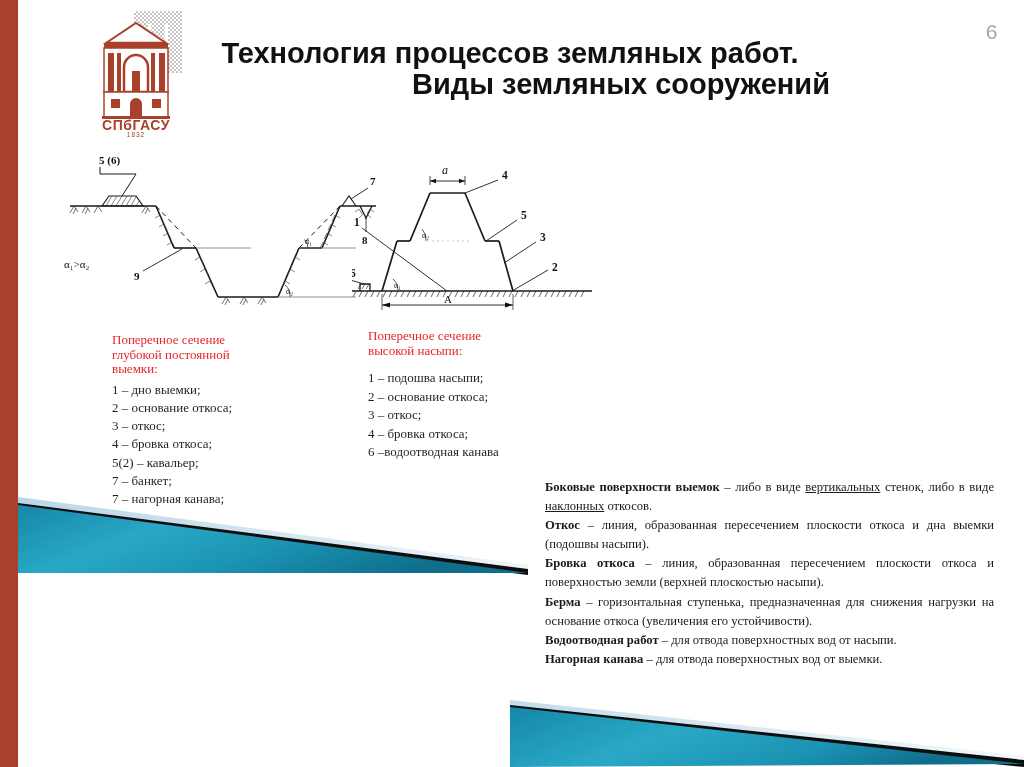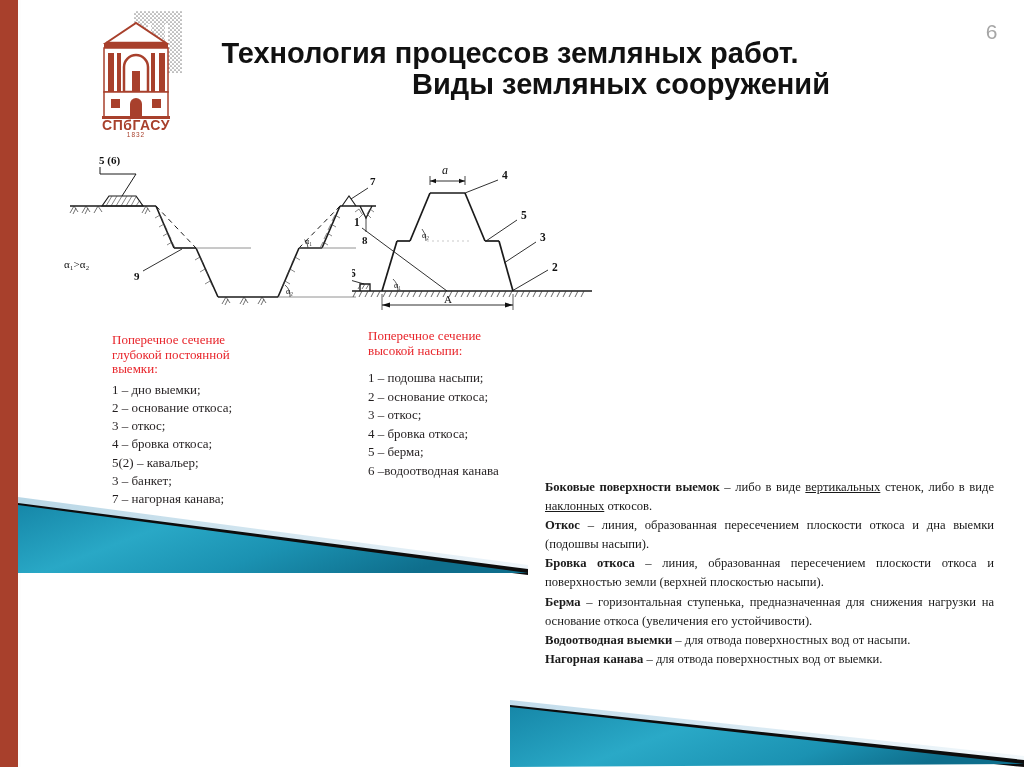--- a/index.html
+++ b/index.html
@@ -389,51 +389,50 @@
       <div>Поперечное сечение</div>
       <div>глубокой постоянной</div>
       <div>выемки:</div>
     </div>
     <ul>
       <li>1 – дно выемки;</li>
       <li>2 – основание откоса;</li>
       <li>3 – откос;</li>
       <li>4 – бровка откоса;</li>
       <li>5(2) – кавальер;</li>
-      <li>3 – банкет;</li>
+      <li>7 – банкет;</li>
       <li>7 – нагорная канава;</li>
       <li>9 - берма</li>
     </ul>
   </div>
 
   <div class="legend legend-right">
     <div class="legend-head">
       <div>Поперечное сечение</div>
       <div>высокой насыпи:</div>
     </div>
     <ul>
       <li>1 – подошва насыпи;</li>
       <li>2 – основание откоса;</li>
       <li>3 – откос;</li>
       <li>4 – бровка откоса;</li>
-      <li>5 – берма;</li>
       <li>6 –водоотводная канава</li>
     </ul>
   </div>
 
   <div class="definitions">
     <p><b>Боковые поверхности выемок</b><span> – </span><span>либо в виде </span><u>вертикальных</u><span> стенок, либо в виде </span><u>наклонных</u><span> откосов.</span></p>
 
     <p><b>Откос</b><span> – </span><span>линия, образованная пересечением плоскости откоса и дна выемки (подошвы насыпи).</span></p>
 
     <p><b>Бровка откоса</b><span> – </span><span>линия, образованная пересечением плоскости откоса и поверхностью земли (верхней плоскостью насыпи).</span></p>
 
     <p><b>Берма</b><span> – </span><span>горизонтальная ступенька, предназначенная для снижения нагрузки на основание откоса (увеличения его устойчивости).</span></p>
 
-    <p><b>Водоотводная выемки</b><span> – </span><span>для отвода поверхностных вод от насыпи.</span></p>
+    <p><b>Водоотводная работ</b><span> – </span><span>для отвода поверхностных вод от насыпи.</span></p>
 
     <p><b>Нагорная канава</b><span> – </span><span>для отвода поверхностных вод от выемки.</span></p>
 
   </div>
 
   <div class="band band-left">
     <svg width="510" height="80" viewBox="0 0 510 80" xmlns="http://www.w3.org/2000/svg">
       <defs>
         <linearGradient id="tealL" x1="0" y1="0" x2="1" y2="0.35">
           <stop offset="0%" stop-color="#1687a8"></stop>

